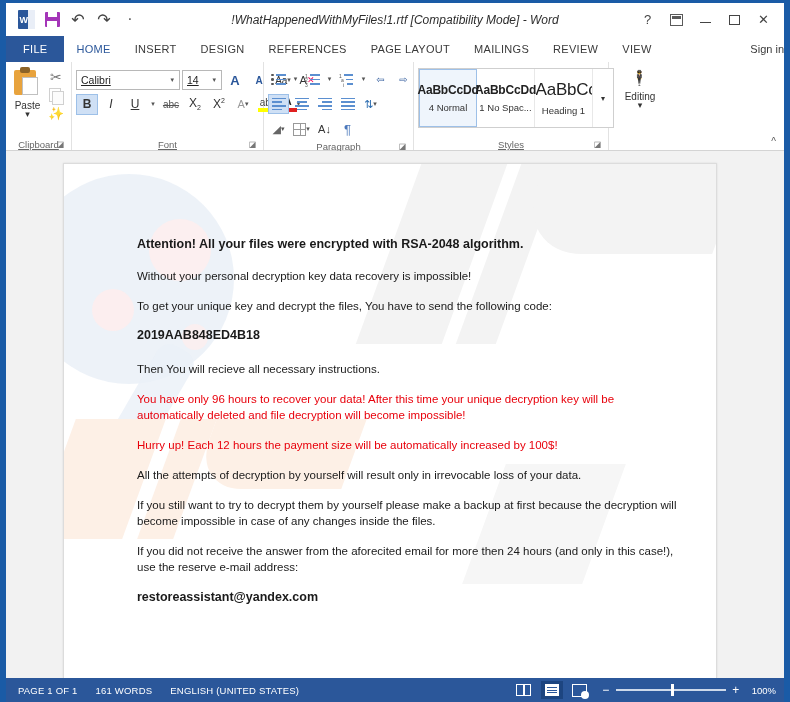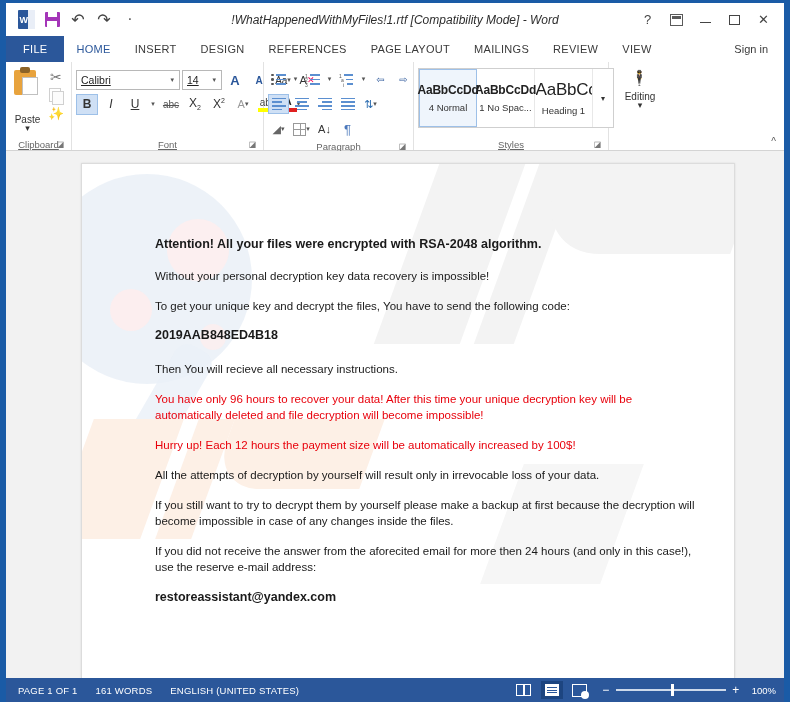--- a/index.html
+++ b/index.html
@@ -111,21 +111,21 @@
     color: #3a3a3a;
     text-transform: uppercase;
   }
   .tab.file {
     background: #2b579a; color:#fff; font-weight: normal;
     padding: 0 17px;
   }
   .tab.active { color: #2b579a; background:#fff; }
   .signin {
     margin-left:auto; display:flex; align-items:center;
-    font-size: 11px; color: #3a3a3a; padding-right: 16px;
+    font-size: 11px; color: #3a3a3a; padding-right: 0px;
     white-space: nowrap;
     overflow: hidden;
   }
 
   
   .ribbon {
     height: 89px;
     background:#ffffff;
     border-bottom: 1px solid #d4d4d4;
     display:flex;
@@ -162,21 +162,21 @@
     background:#e8a33d; border-radius:2px;
   }
   .clip-clip {
     position:absolute; left:6px; top:0; width:10px; height:6px;
     background:#8c6327; border-radius:2px;
   }
   .clip-page {
     position:absolute; left:8px; top:10px; width:16px; height:18px;
     background:#fff; border:1px solid #c0c0c0;
   }
-  .paste-lbl { font-size:10px; color:#333; margin-top:18px; }
+  .paste-lbl { font-size:10px; color:#333; margin-top:4px; }
   .paste-arr { font-size:9px; color:#333; line-height:6px; }
   .clip-small { display:flex; flex-direction:column; gap:3px; padding-top:4px; width:24px; align-items:center;}
   .scissors { font-size:14px; color:#777; }
   .copy-ic { width:14px;height:15px;position:relative; opacity:.45;}
   .copy-ic::before{content:"";position:absolute;left:0;top:0;width:10px;height:12px;border:1px solid #999;background:#fff;}
   .copy-ic::after{content:"";position:absolute;left:3px;top:3px;width:10px;height:12px;border:1px solid #999;background:#fafafa;}
   .brush { font-size:13px; color:#c8a020; }
 
   
   .g-font { width: 192px; }
@@ -265,21 +265,20 @@
   }
   .page {
     position:absolute;
     left: 57px; top: 12px;
     width: 654px; bottom: 0;
     background: #ffffff;
     border:1px solid #dcdcdc;
     border-bottom:none;
     box-shadow: 0 0 2px rgba(0,0,0,.10);
     overflow:hidden;
-    margin-left:18px;
   }
   
   .wm { position:absolute; pointer-events:none; }
   .wm-circle {
     left:-40px; top:10px; width:210px; height:210px; border-radius:50%;
     background:#eaf0f7; opacity:.85;
   }
   .wm-handle {
     left:60px; top:175px; width:40px; height:150px; background:#eaf0f7;
     transform: rotate(30deg); border-radius:14px; opacity:.8;

